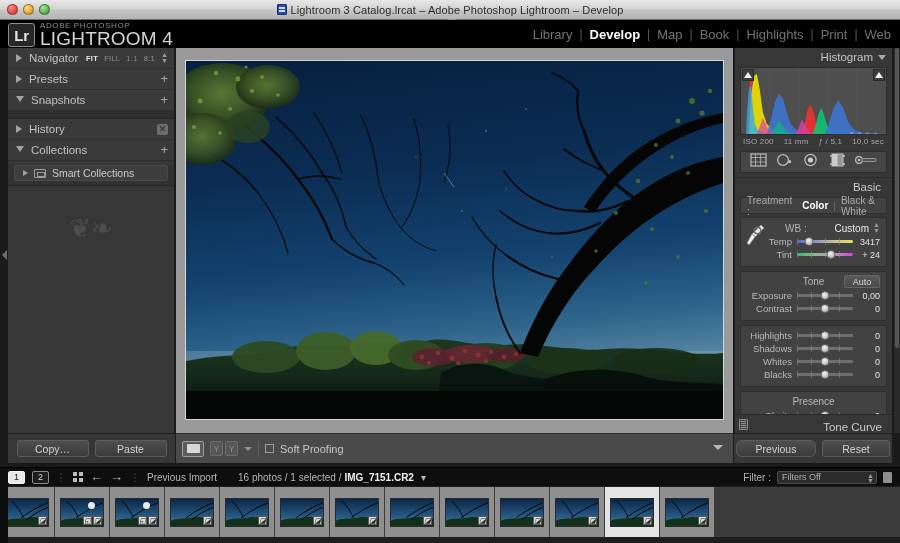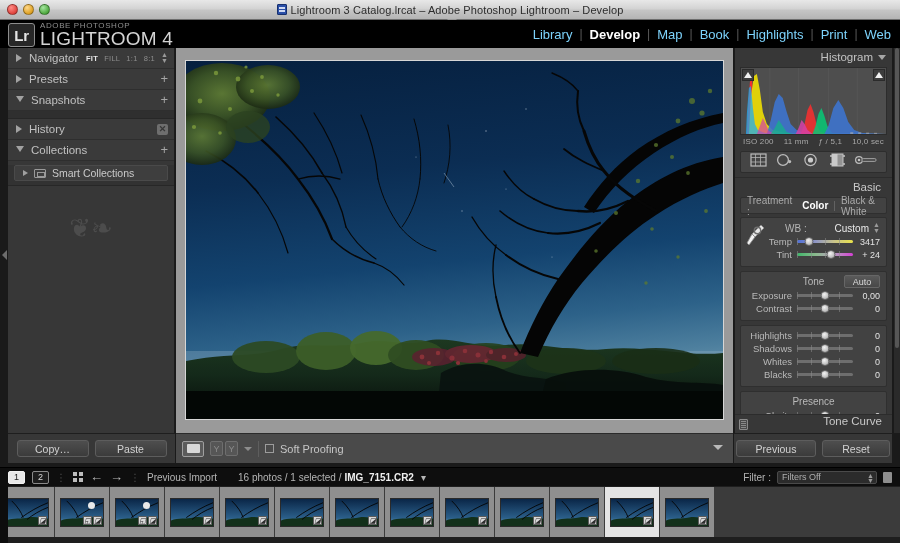--- a/index.html
+++ b/index.html
@@ -61,21 +61,21 @@
     font-size:8px; color:#8f8f8f; letter-spacing:.6px; display:block; line-height:10px;
   }
   .app-name .big {
     font-size:19px; color:#d4d4d4; letter-spacing:.2px; display:block; line-height:16px;
     font-weight:300;
   }
   .modules {
     position:absolute; right:2px; top:0; height:28px;
     display:flex; align-items:center; font-size:13px;
   }
-  .module { color:#7dd3fc; padding:0 7px; cursor:default; }
+  .module { color:#737373; padding:0 7px; cursor:default; }
   .module.active { color:#ffffff; font-weight:bold; }
   .msep { color:#5a5a5a; font-size:12px; }
 
   
   .left-panel {
     position:absolute; left:8px; top:48px; width:167px; height:385px;
     background:#373737; border-right:1px solid #1c1c1c;
   }
   .panel-head {
     height:21px; display:flex; align-items:center; padding:0 6px 0 8px;
@@ -249,29 +249,29 @@
   .sub-title {
     position:relative; text-align:center; font-size:10px; color:#b9b9b9; height:14px; line-height:14px;
   }
   .auto-btn {
     position:absolute; right:0; top:0px; width:36px;height:13px;
     background:linear-gradient(to bottom,#5a5a5a,#484848); border:1px solid #666; border-radius:2px;
     font-size:9px; color:#dcdcdc; display:flex;align-items:center;justify-content:center;
   }
   .rp-bottom-head {
     position:absolute; left:0; bottom:0; width:158px; height:19px;
-    display:flex; align-items:flex-start; justify-content:flex-end; gap:5px; padding-right:6px;
+    display:flex; align-items:flex-end; justify-content:flex-end; gap:5px; padding-right:6px;
     color:#c8c8c8; font-size:11.5px; border-top:1px solid #2c2c2c; background:#373737;
   }
   .right-bottom {
     position:absolute; left:734px; top:433px; width:158px; height:30px;
     background:#373737; display:flex; align-items:center; justify-content:center; gap:6px;
     border-top:1px solid #1e1e1e;
   }
-  .btn.prev { width:80px; } .btn.reset { width:68px; }
+  .btn.prev { width:80px;border-radius:6px; } .btn.reset { width:68px; }
 
   
   .fs-bar {
     position:absolute; left:0; top:467px; width:900px; height:19px;
     background:#0e0e0e; display:flex; align-items:center; gap:7px; padding-left:8px;
     border-top:1px solid #000;
   }
   .pg {
     width:17px;height:13px;border:1px solid #8b8b8b;border-radius:2px;
     display:flex;align-items:center;justify-content:center; font-size:9px; color:#d8d8d8; background:#1d1d1d;

